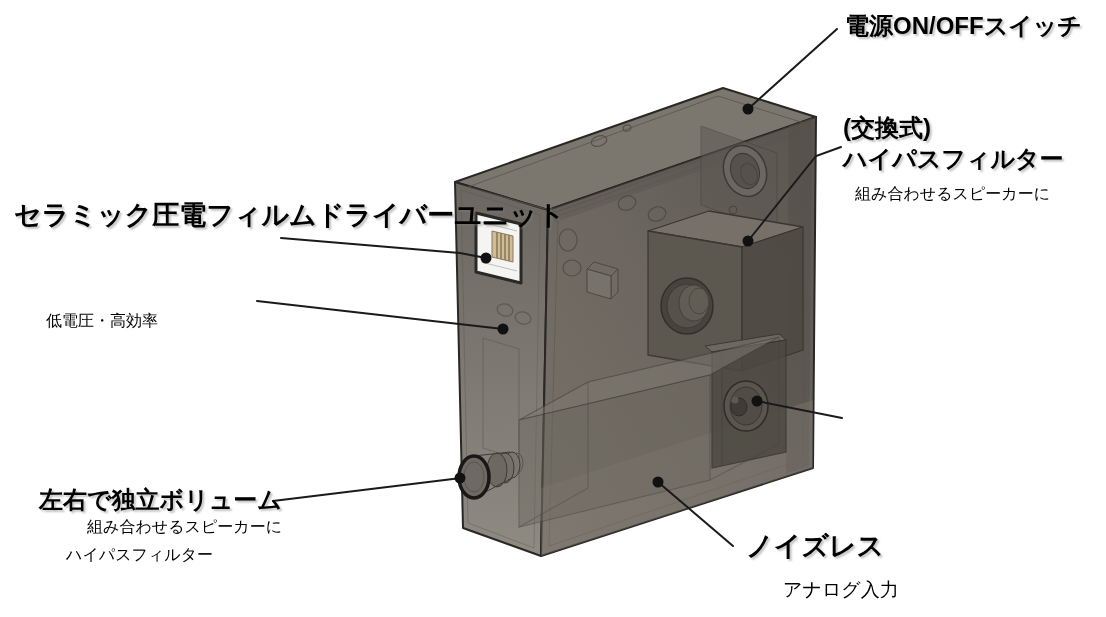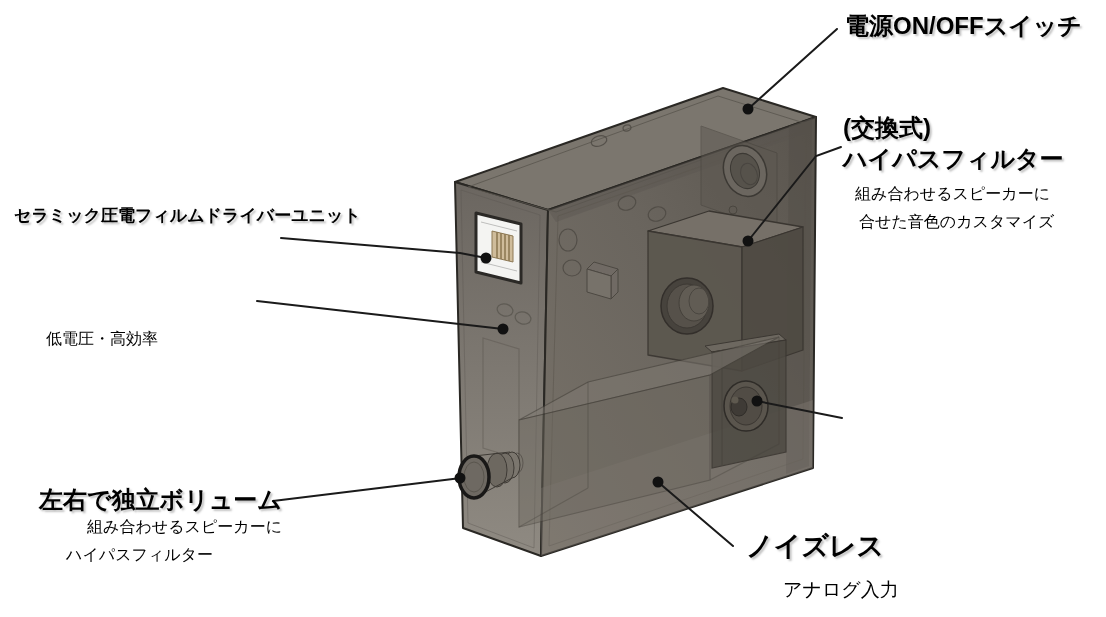--- a/index.html
+++ b/index.html
@@ -167,27 +167,26 @@
 
   <div class="callout" style="left:845px;top:10px;">
     <div class="head">電源ON/OFFスイッチ</div>
   </div>
 
   <div class="callout" style="left:843px;top:112px;">
     <div class="head">(交換式)</div>
     <div class="head">ハイパスフィルター</div>
   </div>
   <div class="callout sub" style="left:855px;top:184px;">組み合わせるスピーカーに</div>
-  <div class="callout sub" style="left:859px;top:212px;">合せた音色のカスタマイズ</div>
 
   <div class="callout" style="left:14px;top:200px;">
-    <div class="head" style="font-size:17px;">セラミック圧電フィルムドライバーユニット</div>
+    <div class="head" style="font-size:27px;">セラミック圧電フィルムドライバーユニット</div>
   </div>
 
-  <div class="callout sub" style="left:46px;top:329px;">低電圧・高効率</div>
+  <div class="callout sub" style="left:46px;top:311px;">低電圧・高効率</div>
 
   <div class="callout" style="left:39px;top:484px;">
     <div class="head">左右で独立ボリューム</div>
   </div>
   <div class="callout sub" style="left:87px;top:517px;">組み合わせるスピーカーに</div>
   <div class="callout sub" style="left:66px;top:545px;">ハイパスフィルター</div>
 
 
   <div class="callout" style="left:746px;top:531px;">
     <div class="head head-lg">ノイズレス</div>

